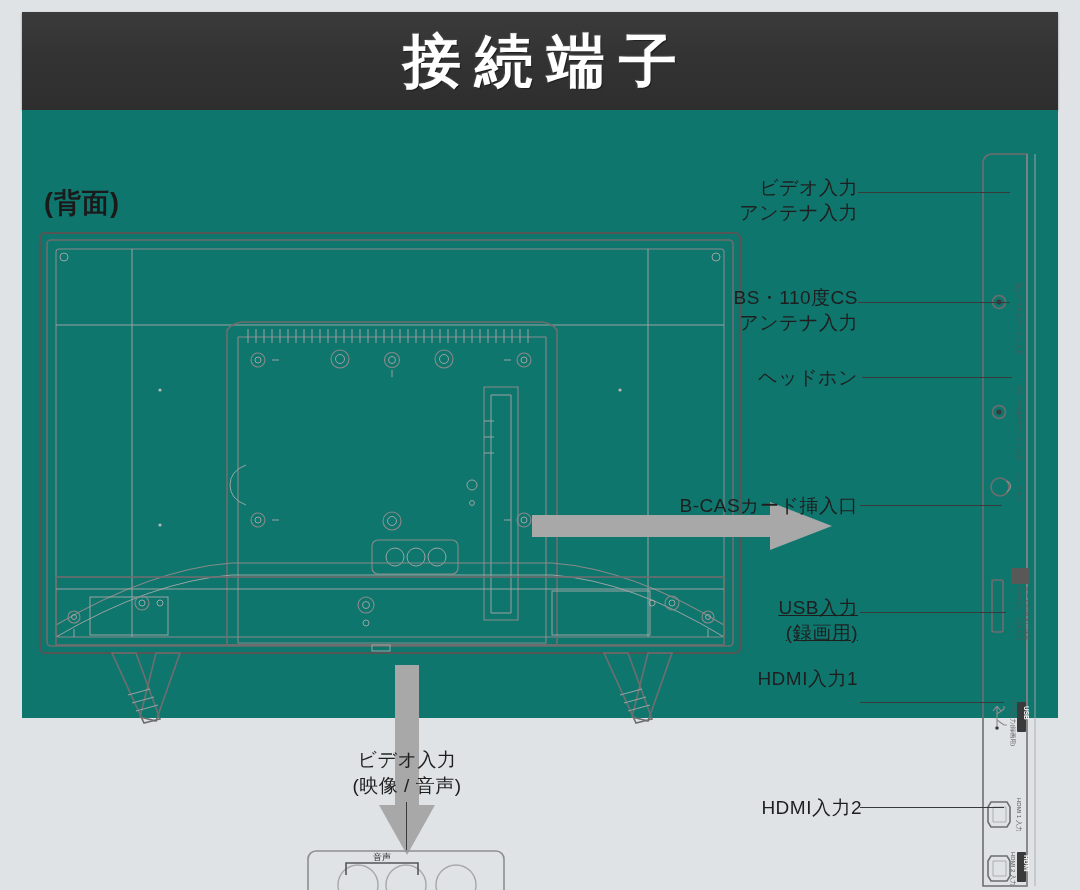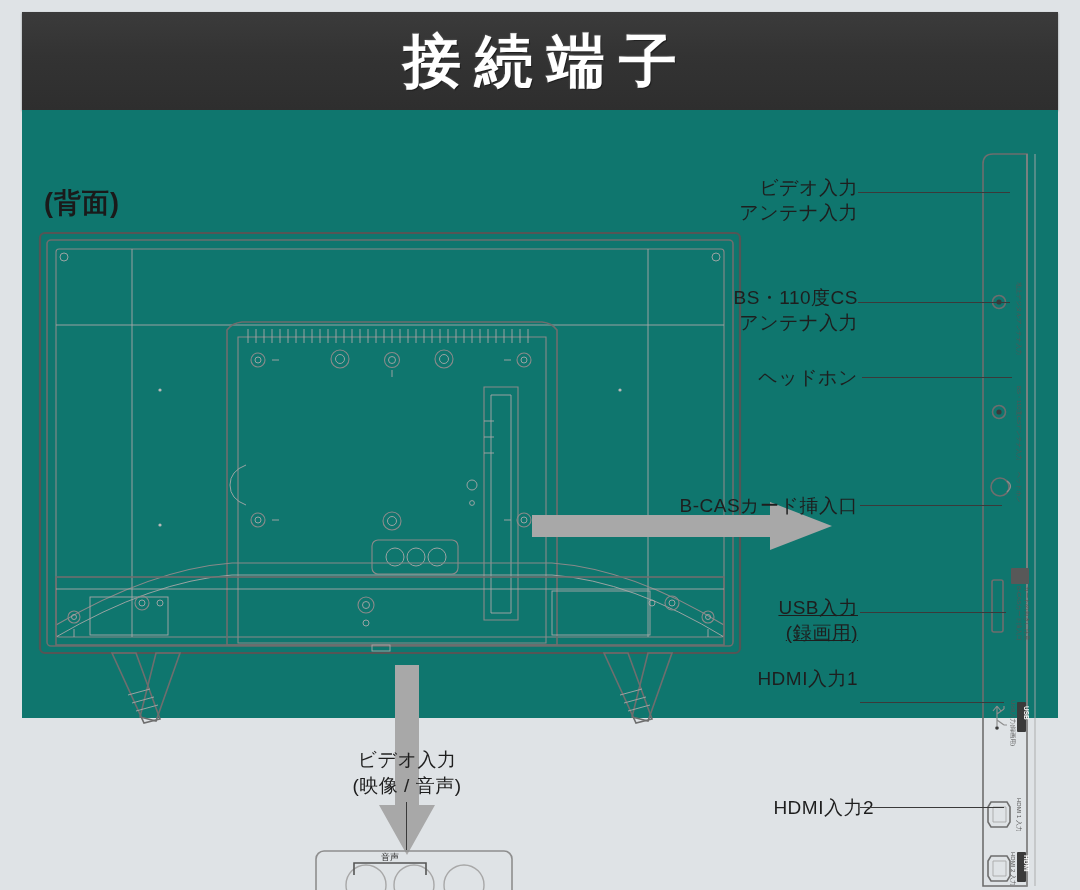--- a/index.html
+++ b/index.html
@@ -133,21 +133,21 @@
   .video-leader {
     position: absolute;
     left: 384px;
     top: 692px;
     width: 0;
     height: 48px;
     border-left: 1.6px solid #3a3a3a;
   }
   .jackbox-wrap {
     position: absolute;
-    left: 292px;
+    left: 284px;
     top: 735px;
     width: 200px;
     height: 46px;
   }
   .jackbox-svg { display: block; width: 200px; height: 46px; }
 </style>
 </head>
 <body>
 
 <div class="banner">
@@ -421,21 +421,21 @@
     <span>USB入力</span>
     <span class="l2">(録画用)</span>
   </div>
   <div class="leader" style="right:52px; top:502px; width:146px;"></div>
 
   <div class="callout" style="right:200px; top:556px;">
     <span>HDMI入力1</span>
   </div>
   <div class="leader" style="right:54px; top:592px; width:144px;"></div>
 
-  <div class="callout" style="right:184px; top:685px;">
+  <div class="callout" style="right:196px; top:685px;">
     <span>HDMI入力2</span>
   </div>
   <div class="leader" style="right:54px; top:697px; width:144px;"></div>
 
   <div class="video-label">
     <span>ビデオ入力</span><br>
     <span>(映像 / 音声)</span>
   </div>
   <div class="video-leader"></div>
 

